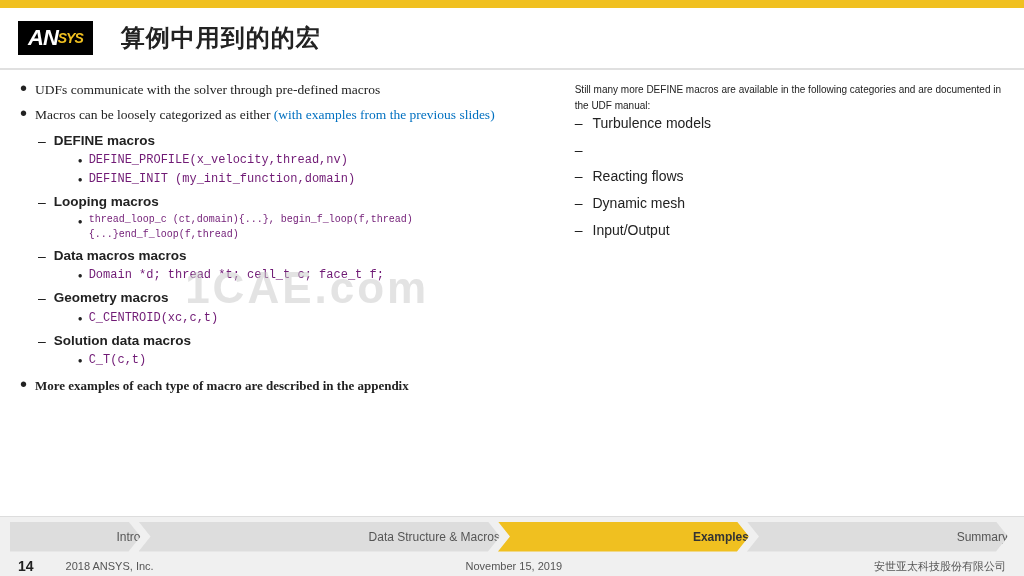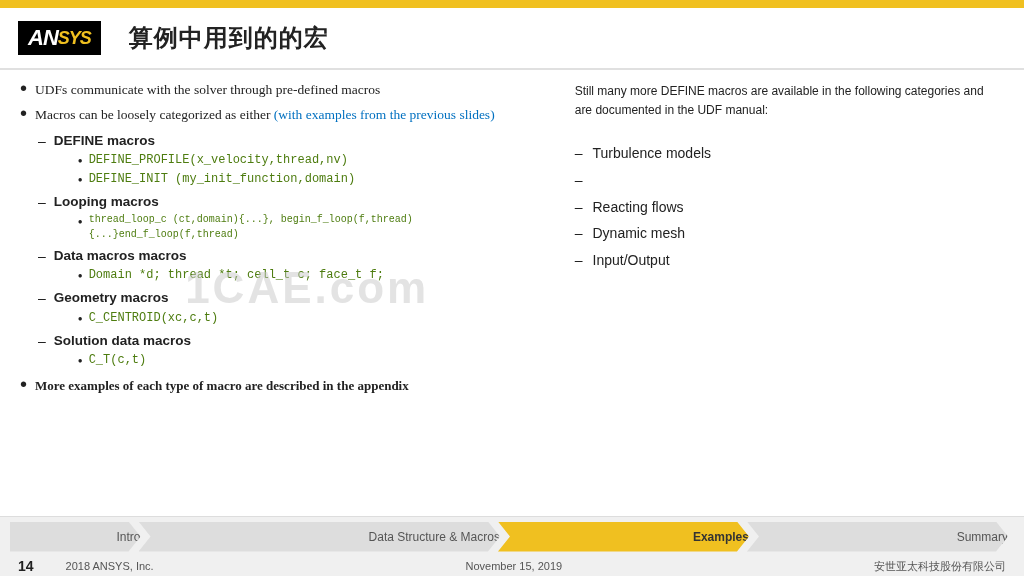--- a/index.html
+++ b/index.html
@@ -33,21 +33,21 @@
     }
 
     .ansys-logo {
       background: #000;
       padding: 4px 10px;
       display: flex;
       align-items: center;
       margin-right: 28px;
     }
     .ansys-logo .an { color: #fff; font-size: 22px; font-weight: 900; font-style: italic; letter-spacing: -1px; }
-    .ansys-logo .sys { color: #f0c020; font-size: 18px; font-weight: 900; font-style: italic; letter-spacing: -1px; }
+    .ansys-logo .sys { color: #f0c020; font-size: 14px; font-weight: 900; font-style: italic; letter-spacing: -1px; }
 
     .slide-title {
       font-size: 24px;
       font-weight: bold;
       color: #222;
       letter-spacing: 1px;
     }
 
     
     .content {
@@ -114,21 +114,21 @@
       align-items: flex-start;
       margin-bottom: 1px;
     }
     .sub-sub-item .dot2 {
       font-size: 8px;
       margin-right: 6px;
       margin-top: 4px;
       color: #222;
     }
     .sub-sub-item .code {
-      color: #4d7c0f;
+      color: #701a75;
       font-size: 12px;
       font-family: 'Courier New', monospace;
     }
 
     .watermark {
       position: absolute;
       top: 50%;
       left: 30%;
       transform: translate(-50%, -50%);
       color: rgba(200,200,200,0.5);
@@ -143,22 +143,22 @@
     
     .right-col {
       flex: 0.9;
       font-size: 13.5px;
       color: #222;
       line-height: 1.55;
       padding-top: 2px;
     }
 
     .right-col .intro-text {
-      font-size: 12px;
-      margin-bottom: 24px;
+      font-size: 10px;
+      margin-bottom: 0;
       line-height: 1.55;
     }
     .right-col .r-sub-item {
       display: flex;
       align-items: flex-start;
       margin-bottom: 5px;
     }
     .right-col .r-dash {
       margin-right: 10px;
       font-size: 14px;

